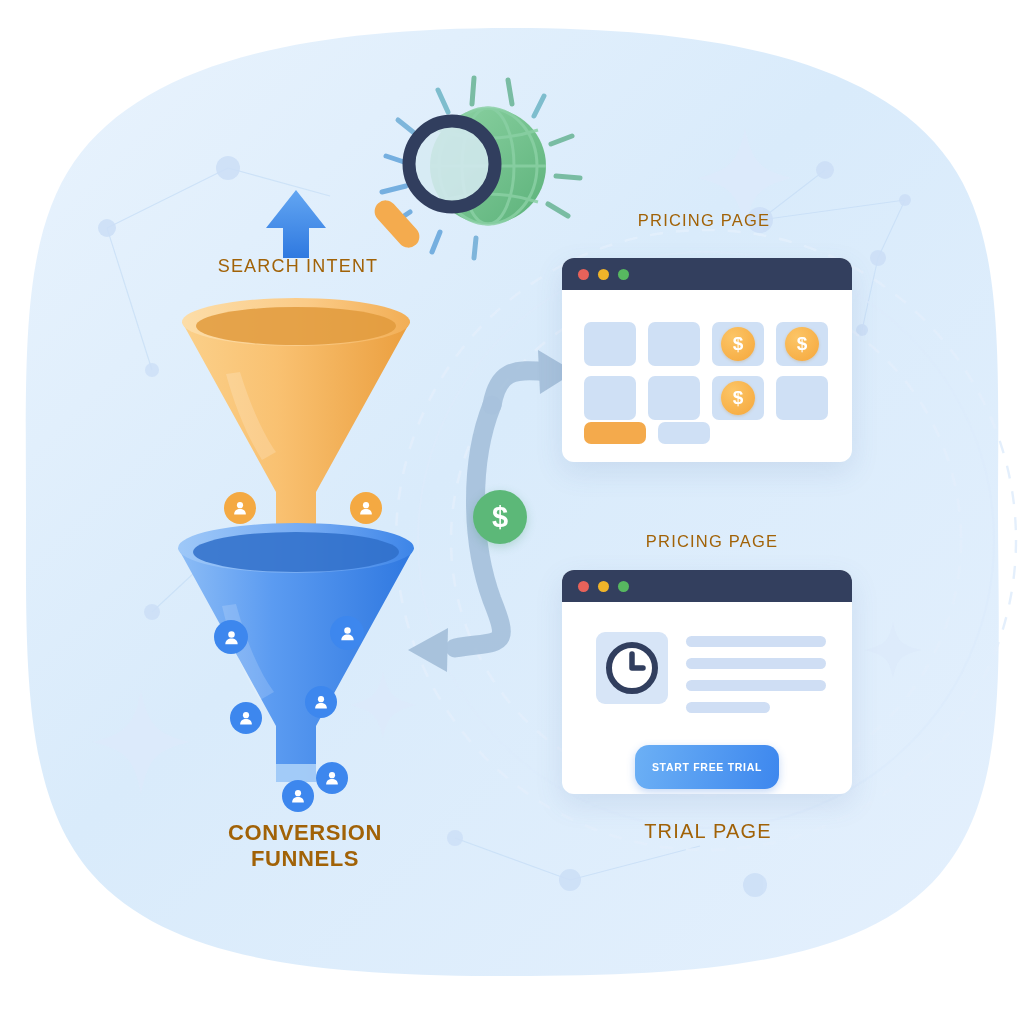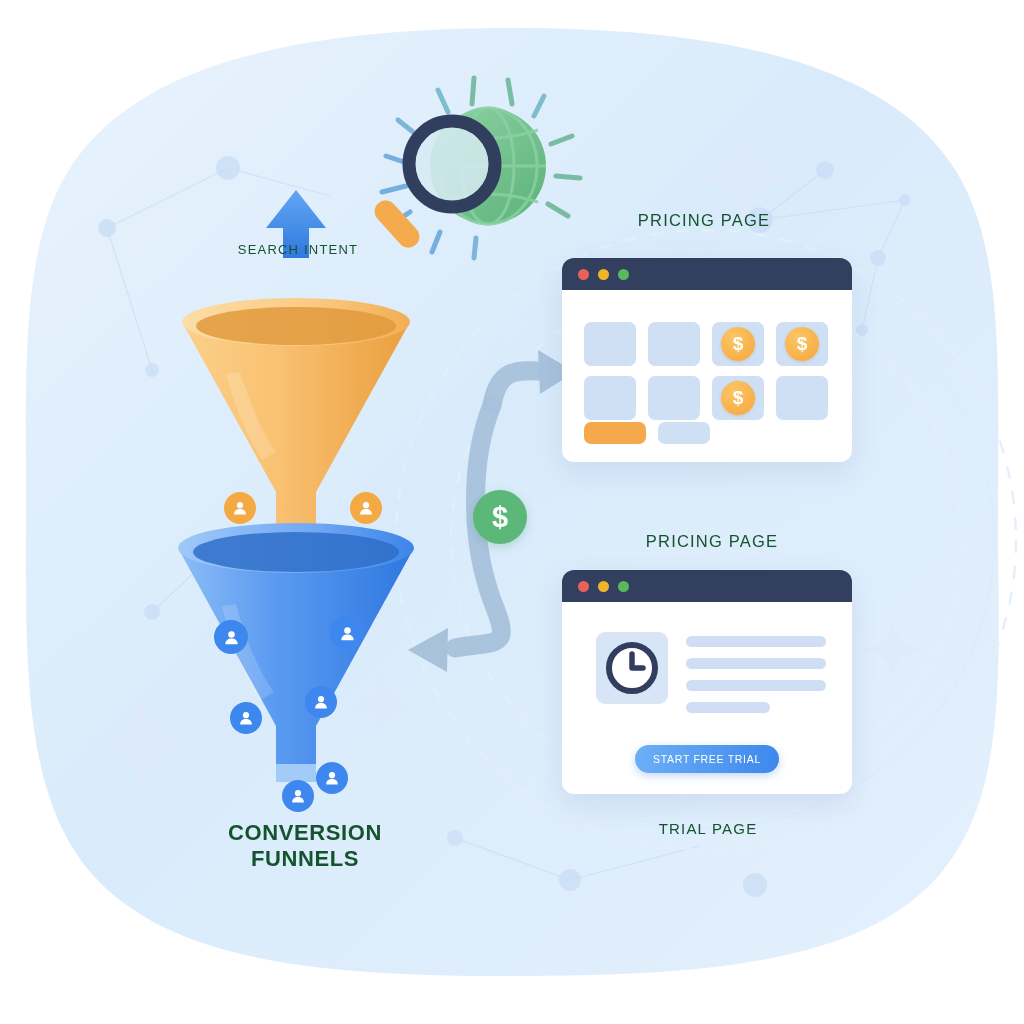--- a/index.html
+++ b/index.html
@@ -9,30 +9,30 @@
     font-family:"Liberation Sans","DejaVu Sans",sans-serif;
   }
   #stage{position:absolute;inset:0;width:1024px;height:1024px;background:#ffffff;}
 
   
   .bg-blob{position:absolute;left:20px;top:22px;width:984px;height:960px;}
   .bg-deco{position:absolute;left:0;top:0;width:1024px;height:1024px;pointer-events:none;}
 
   
   .label{
-    position:absolute;color:#14532d;text-align:center;
+    position:absolute;color:#a16207;text-align:center;
     letter-spacing:1.2px;white-space:pre-line;line-height:1.18;
     font-weight:500;
   }
   .label.bold{font-weight:700;letter-spacing:0.6px;}
 
-  #lbl-search-intent{left:178px;top:242px;width:240px;font-size:13px;}
+  #lbl-search-intent{left:178px;top:256px;width:240px;font-size:18px;}
   #lbl-pricing-1{left:584px;top:211px;width:240px;font-size:16.5px;}
   #lbl-pricing-2{left:592px;top:532px;width:240px;font-size:16.5px;}
-  #lbl-trial{left:588px;top:820px;width:240px;font-size:15px;}
+  #lbl-trial{left:588px;top:820px;width:240px;font-size:20px;}
   #lbl-conversion{left:185px;top:820px;width:240px;font-size:22px;}
 
   
   .window{
     position:absolute;border-radius:12px;background:#ffffff;overflow:hidden;
     box-shadow:0 10px 28px rgba(80,110,160,.13);
   }
   .win-bar{height:32px;background:#333f5e;display:flex;align-items:center;padding-left:16px;gap:9px;}
   .dot{width:11px;height:11px;border-radius:50%;}
   .dot.r{background:#e8625a;}
@@ -66,23 +66,23 @@
   .clock-tile{position:absolute;left:34px;top:30px;width:72px;height:72px;
     background:#d7e5f7;border-radius:9px;display:flex;align-items:center;justify-content:center;}
   .lines{position:absolute;left:124px;top:34px;display:flex;flex-direction:column;gap:11px;}
   .line{height:11px;border-radius:6px;background:#cfdef4;}
   .line.w1{width:140px;}
   .line.w2{width:140px;}
   .line.w3{width:140px;}
   .line.w4{width:84px;}
   .cta{
     position:absolute;left:50%;transform:translateX(-50%);top:143px;
-    width:144px;height:28px;border-radius:14px;
+    width:144px;height:44px;border-radius:14px;
     background:linear-gradient(100deg,#6cb0f5 0%,#3d87ee 100%);
-    color:#ffffff;font-size:10.5px;font-weight:400;letter-spacing:.7px;
+    color:#ffffff;font-size:10.5px;font-weight:700;letter-spacing:.7px;
     display:flex;align-items:center;justify-content:center;
     box-shadow:0 3px 8px rgba(60,125,225,.3);
   }
 
   
   .art{position:absolute;left:0;top:0;width:1024px;height:1024px;pointer-events:none;}
 
   .dollar-badge{
     position:absolute;left:473px;top:490px;width:54px;height:54px;border-radius:50%;
     background:#5cb878;color:#ffffff;font-size:29px;font-weight:700;

